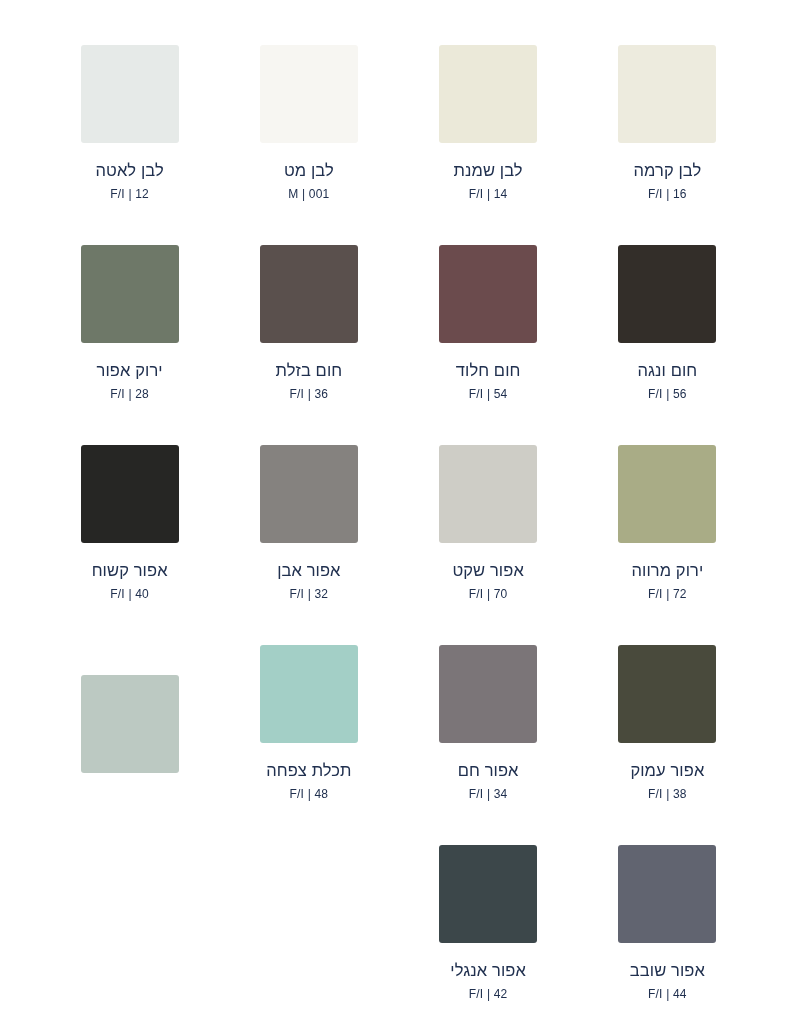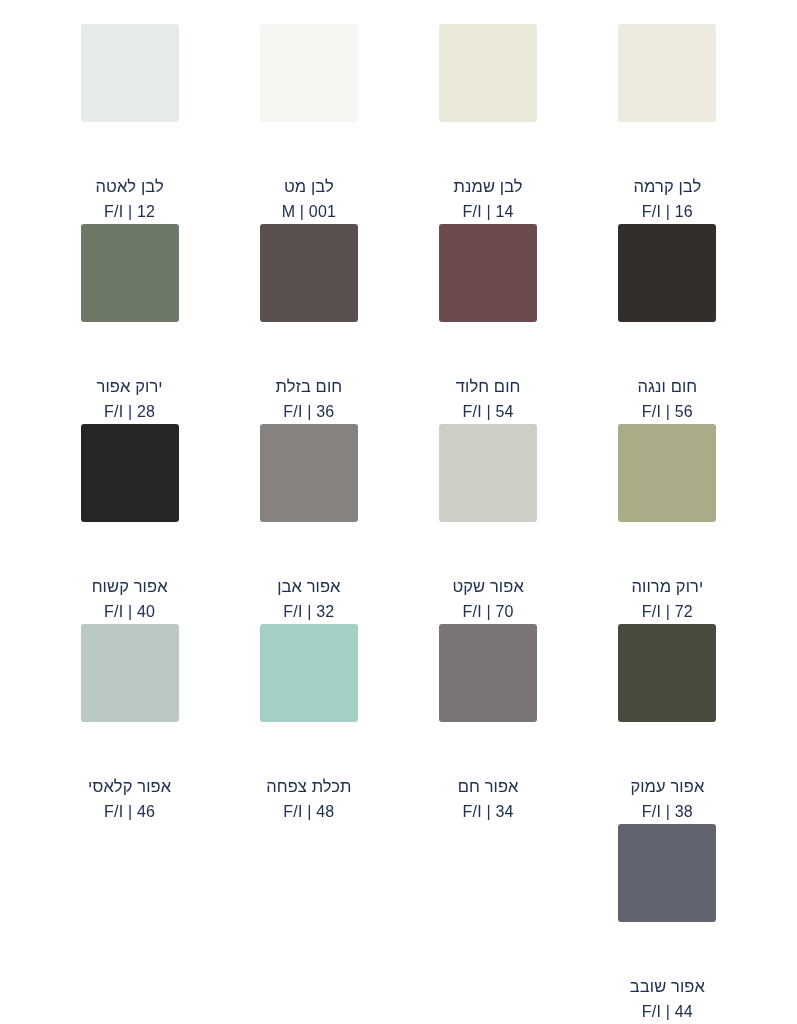--- a/index.html
+++ b/index.html
@@ -26,21 +26,21 @@
     grid-template-columns: repeat(4, 1fr);
     grid-template-rows: repeat(5, 200px);
     column-gap: 0px;
     row-gap: 0px;
     direction: rtl;
   }
   .swatch-cell {
     display: flex;
     flex-direction: column;
     align-items: center;
-    justify-content: space-between;
+    justify-content: center;
   }
   .swatch-chip {
     width: 98px;
     height: 98px;
     border-radius: 3px;
     display: block;
   }
   .swatch-caption {
     margin-top: 16px;
     text-align: center;
@@ -50,21 +50,21 @@
   .swatch-name {
     display: block;
     font-size: 16.5px;
     font-weight: 400;
     letter-spacing: 0.1px;
     color: #20304f;
     white-space: nowrap;
   }
   .swatch-code {
     display: block;
-    font-size: 16px;
+    font-size: 12px;
     font-weight: 400;
     letter-spacing: 0.2px;
     color: #20304f;
     direction: ltr;
     margin-top: 3px;
     white-space: nowrap;
   }
 </style>
 </head>
 <body style="background: rgb(255, 255, 255); color: rgb(32, 48, 79);">
@@ -171,26 +171,29 @@
       </div>
       <div class="swatch-cell">
         <div class="swatch-chip" style="background-color: rgb(163, 207, 198);"></div>
         <div class="swatch-caption">
           <span class="swatch-name">תכלת צפחה</span>
           <span class="swatch-code">F/I | 48</span>
         </div>
       </div>
       <div class="swatch-cell">
         <div class="swatch-chip" style="background-color: rgb(188, 201, 194);"></div>
-        <div class="swatch-caption">
-          <span class="swatch-name">אפור קלאסי</span>
-          <span class="swatch-code">F/I | 46</span>
-        </div>
       </div>
       <div class="swatch-cell">
         <div class="swatch-chip" style="background-color: rgb(97, 100, 112);"></div>
         <div class="swatch-caption">
           <span class="swatch-name">אפור שובב</span>
           <span class="swatch-code">F/I | 44</span>
         </div>
       </div>
+      <div class="swatch-cell">
+        <div class="swatch-chip" style="background-color: rgb(60, 71, 74);"></div>
+        <div class="swatch-caption">
+          <span class="swatch-name">אפור אנגלי</span>
+          <span class="swatch-code">F/I | 42</span>
+        </div>
+      </div>
     </div>
 </div>
 
 </body></html>

